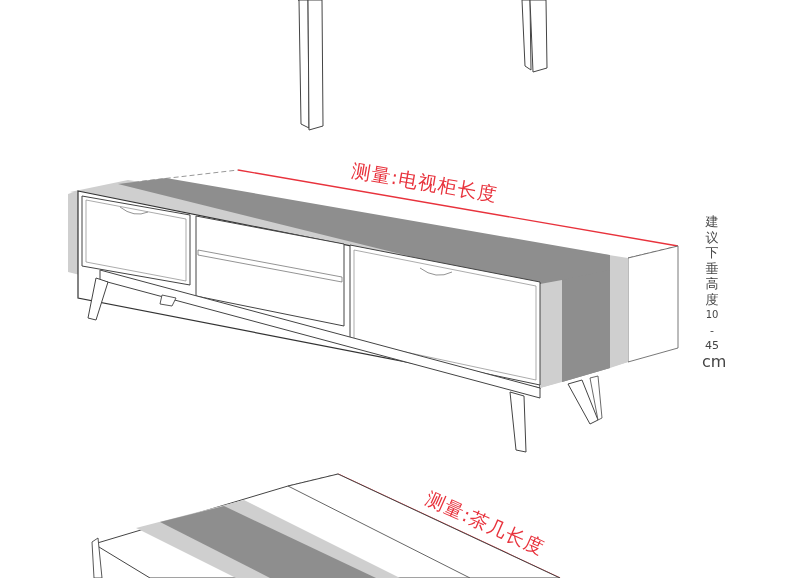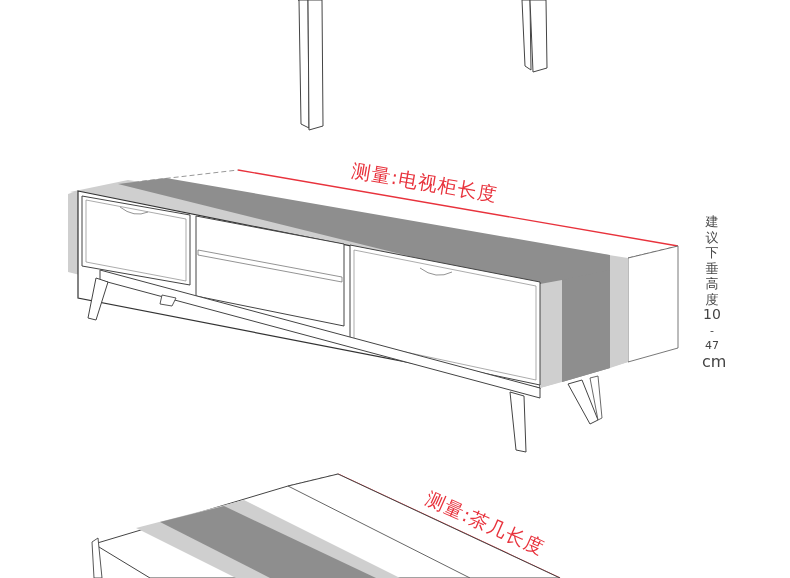--- a/index.html
+++ b/index.html
@@ -83,20 +83,20 @@
 
   <div class="label-red" style="left:354px; top:158px; transform:rotate(9.6deg);">测量:电视柜长度</div>
 
   <div class="vert-note">
     <span>建</span>
     <span>议</span>
     <span>下</span>
     <span>垂</span>
     <span>高</span>
     <span>度</span>
-    <span style="font-size:14px">10</span>
+    <span style="font-size:10px">10</span>
     <span style="font-size:11px">-</span>
-    <span style="font-size:11px">47</span>
+    <span style="font-size:11px">45</span>
     <span style="font-size:16px">cm</span>
   </div>
 
   <div class="label-red" style="left:432px; top:486px; transform:rotate(24deg);">测量:茶几长度</div>
 </div>
 
 </body></html>

